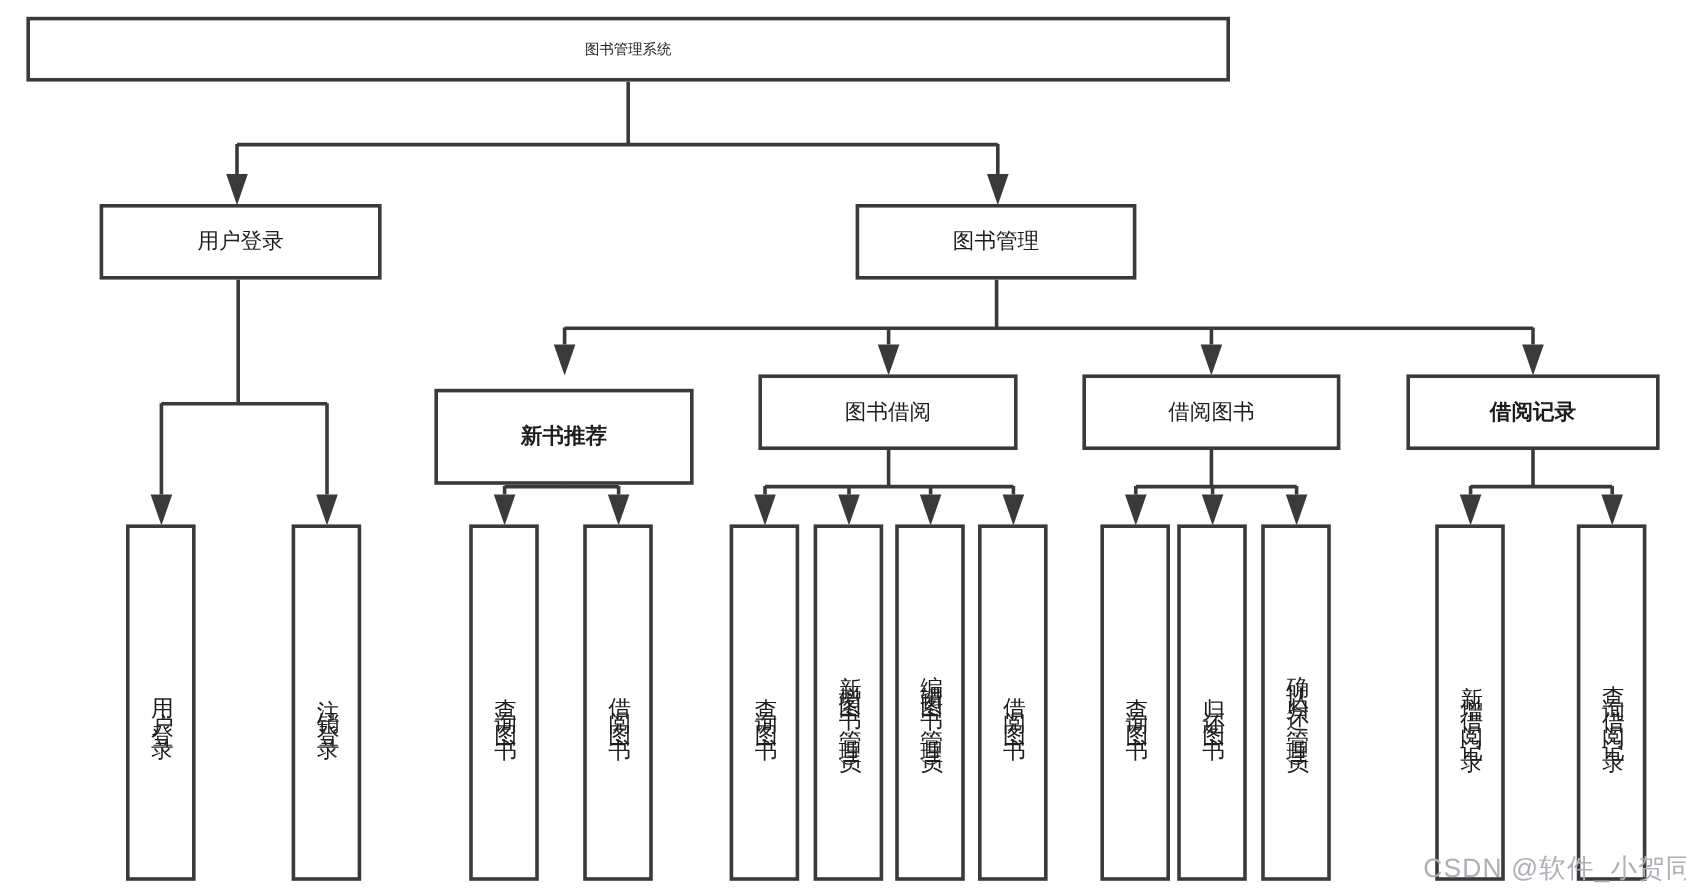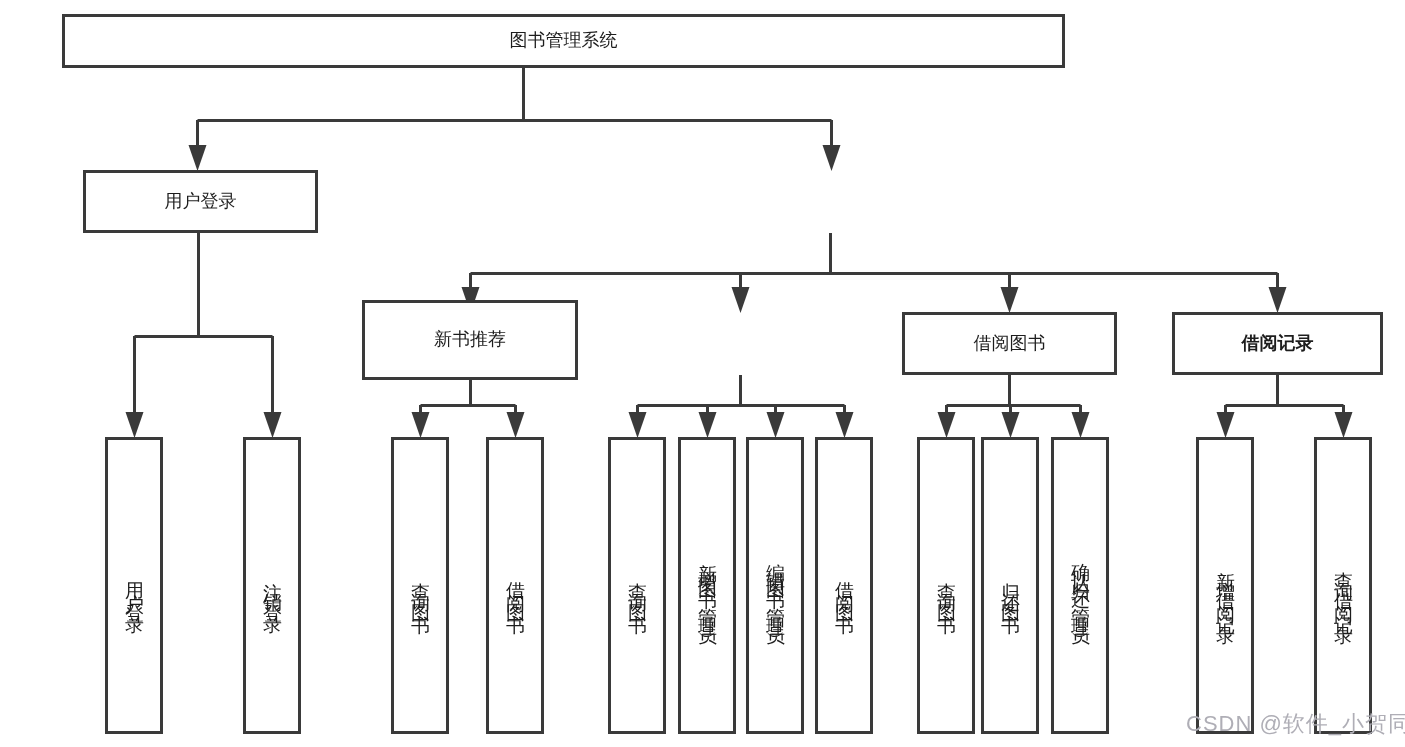--- a/index.html
+++ b/index.html
@@ -22,21 +22,21 @@
   .node{
     position:absolute;box-sizing:border-box;
     border:3px solid var(--line);
     background:var(--bg);
     display:flex;align-items:center;justify-content:center;
     color:var(--text);
     font-size:18px;
     text-align:center;
     line-height:1.2;
   }
-  .node.root{font-size:18px;margin-left:40px;}
+  .node.root{font-size:12px;}
   .node.vert{
     writing-mode:vertical-rl;
     text-orientation:mixed;
     letter-spacing:11px;
     font-size:19px;
     padding-top:6px;
   }
   .watermark{
     position:absolute;
     color:var(--watermark);
@@ -83,22 +83,24 @@
     <polygon points="1071.5,412 1089.5,412 1080.5,438"></polygon>
 
     <path d="M1277.5 375 V405 M1225.5 405.5 H1343.5 M1225.5 405 V412 M1343.5 405 V412"></path>
     <polygon points="1216.5,412 1234.5,412 1225.5,438"></polygon>
     <polygon points="1334.5,412 1352.5,412 1343.5,438"></polygon>
   </svg>
 
   <div class="node root" style="left:22px;top:14px;width:1003px;height:54px;">图书管理系统</div>
 
   <div class="node" style="left:83px;top:170px;width:235px;height:63px;">用户登录</div>
+  <div class="node" style="left:713px;top:170px;width:234px;height:63px;">图书管理</div>
 
-  <div class="node" style="left:362px;top:300px;width:216px;height:80px;">新书推荐</div>
+  <div class="node" style="left:362px;top:324px;width:216px;height:80px;font-weight:bold;">新书推荐</div>
+  <div class="node" style="left:632px;top:312px;width:216px;height:63px;">图书借阅</div>
   <div class="node" style="left:902px;top:312px;width:215px;height:63px;">借阅图书</div>
   <div class="node" style="left:1172px;top:312px;width:211px;height:63px;font-weight:bold;">借阅记录</div>
 
   <div class="node vert" style="left:105px;top:437px;width:58px;height:297px;">用户登录</div>
   <div class="node vert" style="left:243px;top:437px;width:58px;height:297px;">注销登录</div>
 
   <div class="node vert" style="left:391px;top:437px;width:58px;height:297px;">查询图书</div>
   <div class="node vert" style="left:486px;top:437px;width:58px;height:297px;">借阅图书</div>
 
   <div class="node vert" style="left:608px;top:437px;width:58px;height:297px;">查询图书</div>

